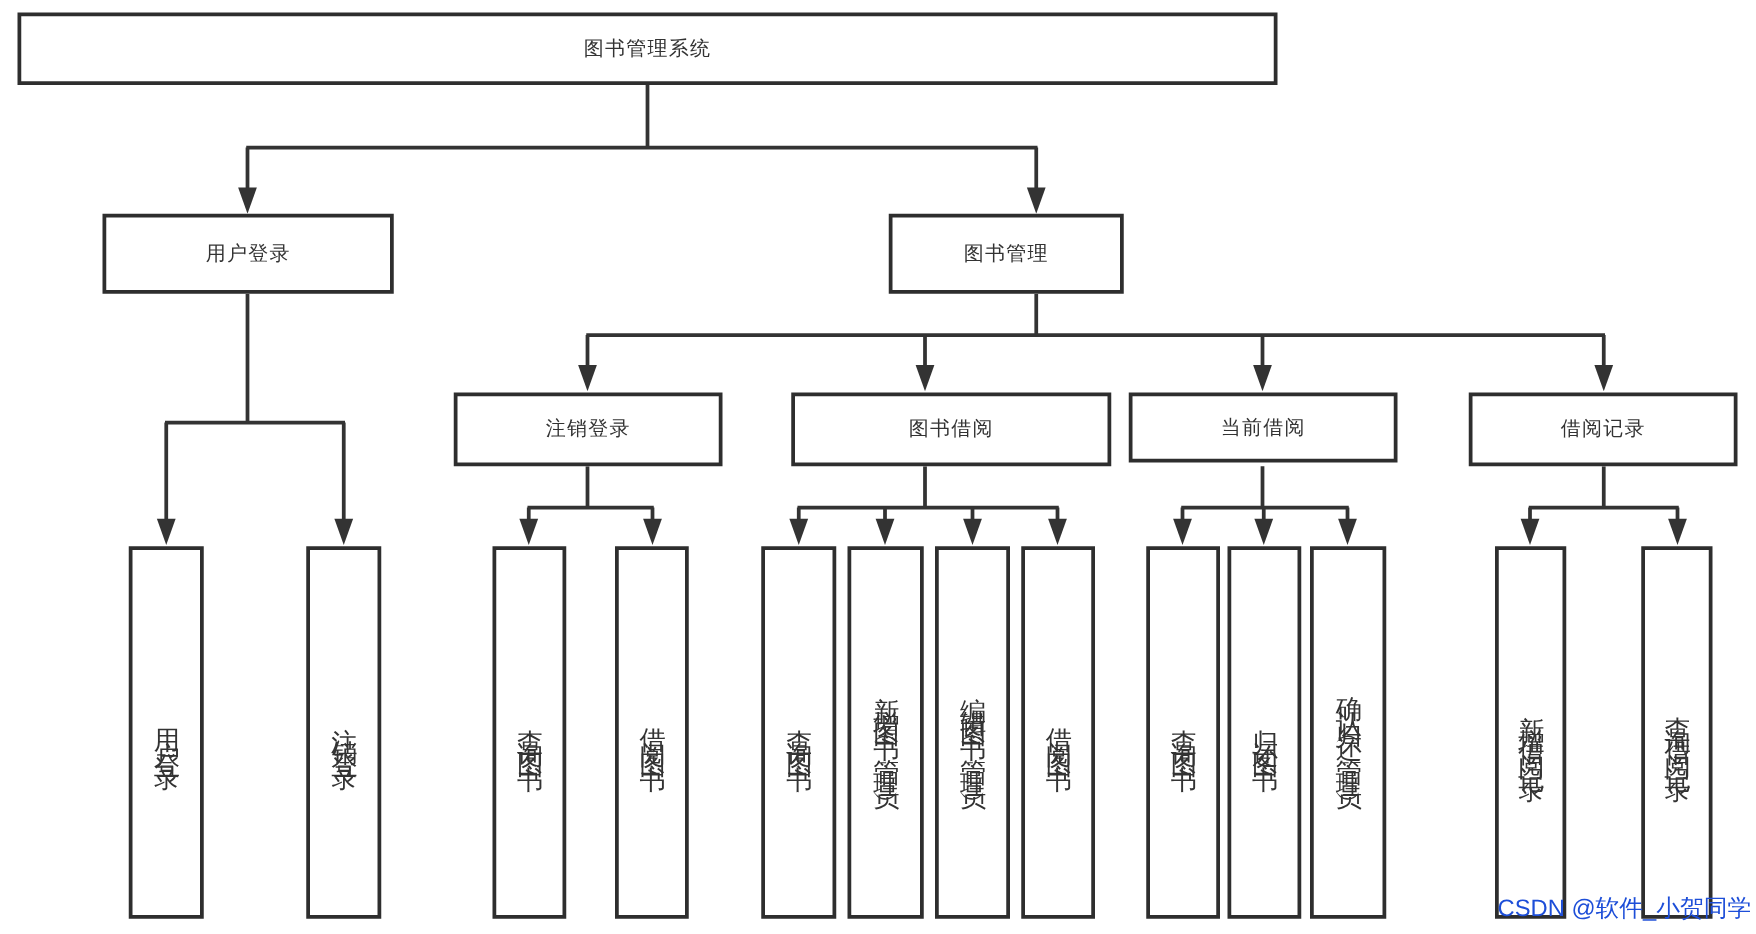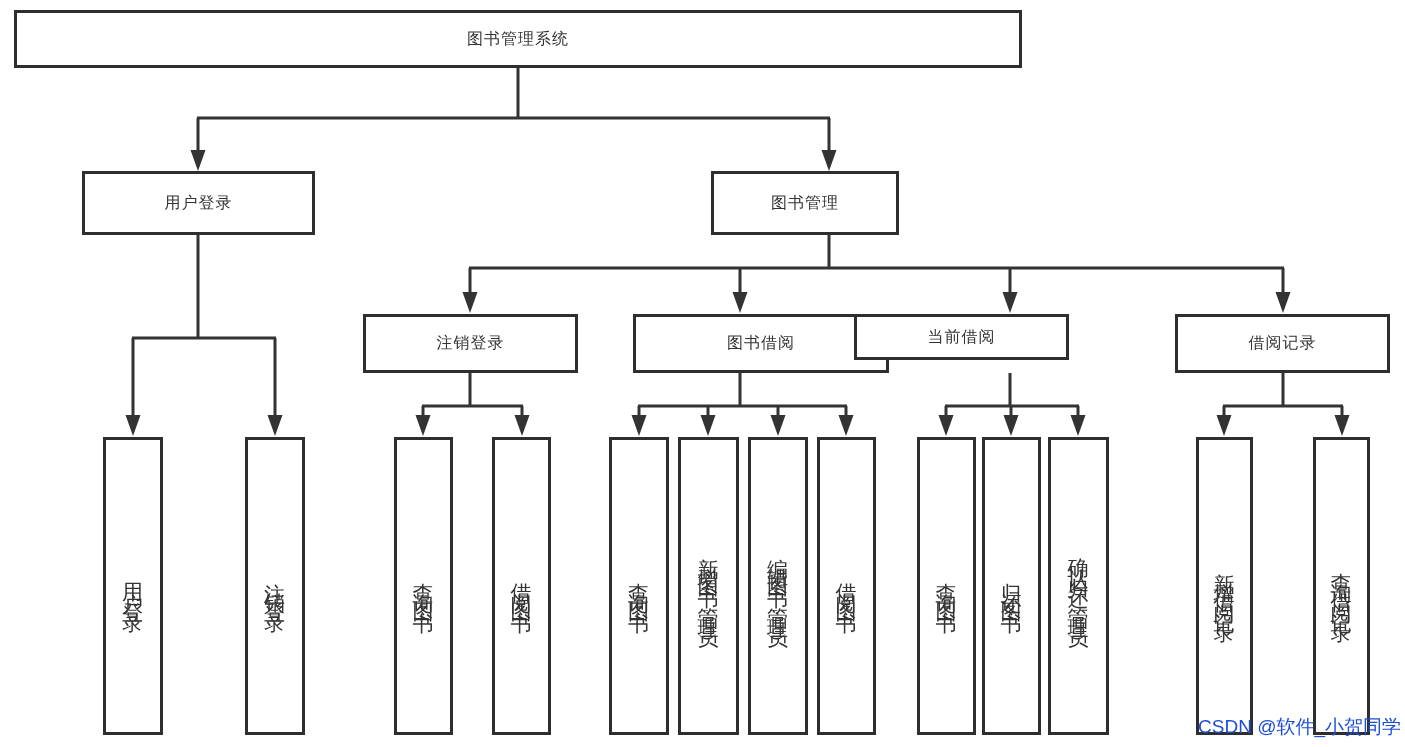--- a/index.html
+++ b/index.html
@@ -103,21 +103,21 @@
   <div class="box h" style="left:711px; top:171px; width:188px; height:64px;">
     <span>图书管理</span>
   </div>
 
   <div class="box h" style="left:363px; top:314px; width:215px; height:59px;">
     <span>注销登录</span>
   </div>
   <div class="box h" style="left:633px; top:314px; width:256px; height:59px;">
     <span>图书借阅</span>
   </div>
-  <div class="box h" style="left:854px; top:314px; width:215px; height:46px;">
+  <div class="box h" style="left:903px; top:314px; width:215px; height:56px;">
     <span>当前借阅</span>
   </div>
   <div class="box h" style="left:1175px; top:314px; width:215px; height:59px;align-items:center;">
     <span>借阅记录</span>
   </div>
 
   <div class="box v" style="left:103px; top:437px; width:60px; height:298px;">
     <span>用户登录</span>
   </div>
   <div class="box v" style="left:245px; top:437px; width:60px; height:298px;">

